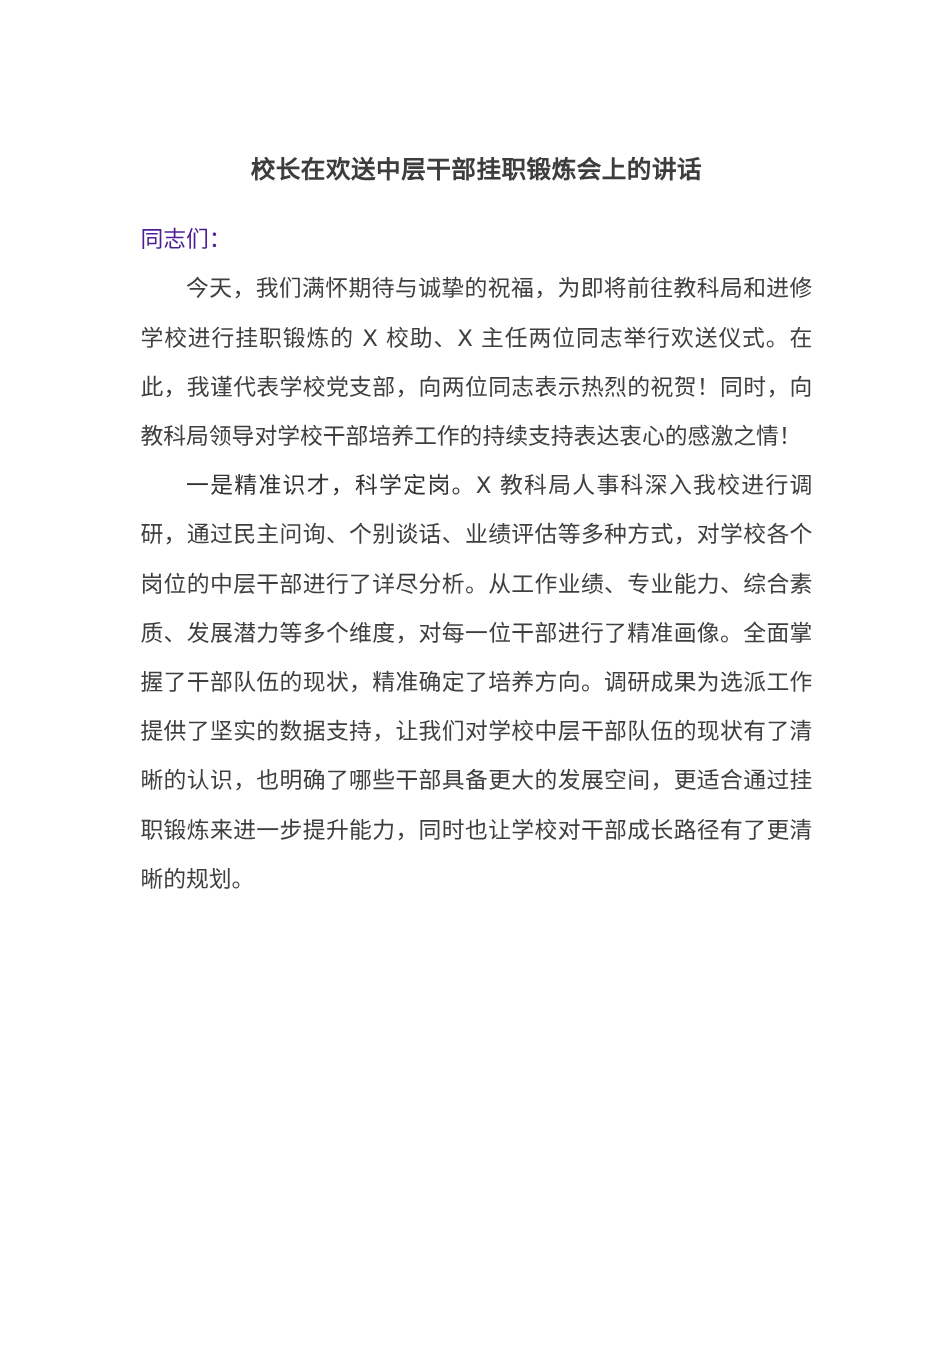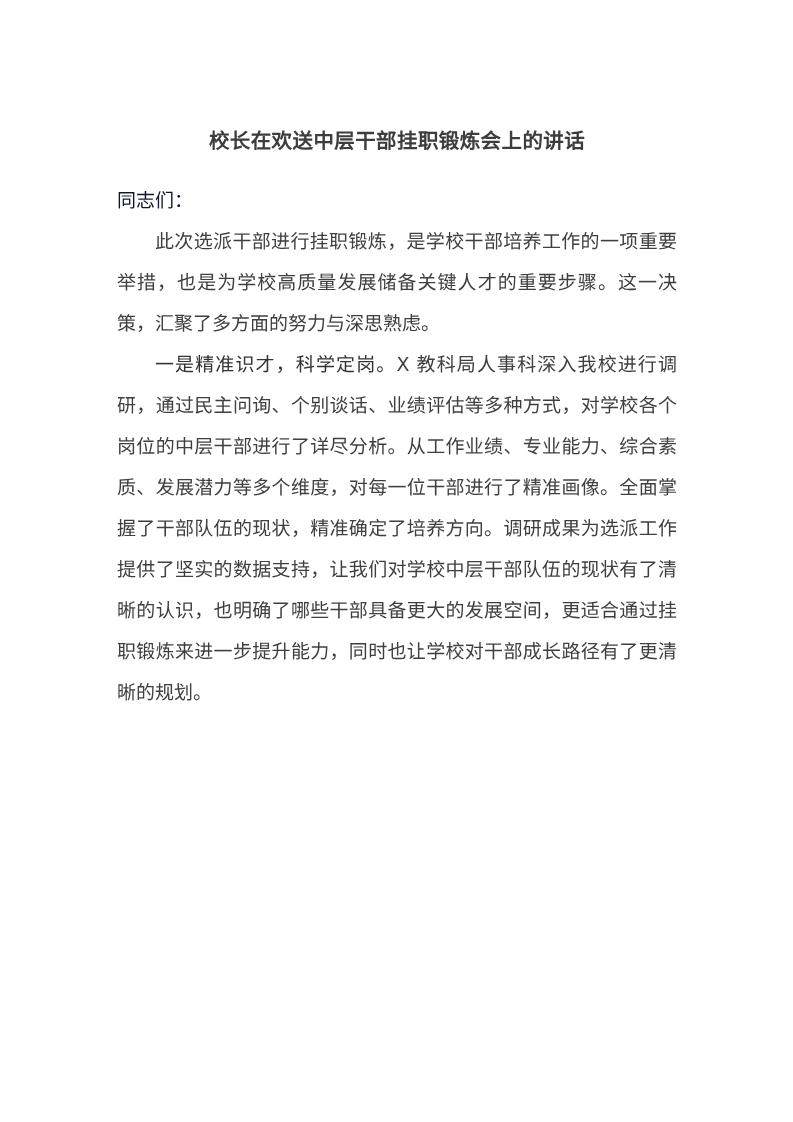--- a/index.html
+++ b/index.html
@@ -39,21 +39,21 @@
     letter-spacing: 0.4px;
     line-height: 30px;
     margin: 0;
     padding-top: 126px;
     padding-bottom: 0;
     white-space: nowrap;
   }
 
   .salutation {
     font-size: 19px;
-    color: #0f172a;
+    color: #4c1d95;
     line-height: 41px;
     margin: 0;
     padding-top: 24px;
     text-align: justify;
     text-justify: inter-ideograph;
   }
 
   .body-para {
     font-size: 19px;
     color: #3f3f3f;
@@ -73,19 +73,19 @@
 </head>
 <body>
 
 <div class="page">
   <div class="page-body">
 
     <h1 class="doc-title">校长在欢送中层干部挂职锻炼会上的讲话</h1>
 
     <p class="salutation">同志们：</p>
 
+    <p class="body-para"><span>今天，我们满怀期待与诚挚的祝福，为即将前往教科局和进修学校进行挂职锻炼的 X 校助、X 主任两位同志举行欢送仪式。在此，我谨代表学校党支部，向两位同志表示热烈的祝贺！同时，向教科局领导对学校干部培养工作的持续支持表达衷心的感激之情！</span></p>
 
-    <p class="body-para"><span>此次选派干部进行挂职锻炼，是学校干部培养工作的一项重要举措，也是为学校高质量发展储备关键人才的重要步骤。这一决策，汇聚了多方面的努力与深思熟虑。</span></p>
 
     <p class="body-para"><span class="lead">一是精准识才，科学定岗。</span><span>X 教科局人事科深入我校进行调研，通过民主问询、个别谈话、业绩评估等多种方式，对学校各个岗位的中层干部进行了详尽分析。从工作业绩、专业能力、综合素质、发展潜力等多个维度，对每一位干部进行了精准画像。全面掌握了干部队伍的现状，精准确定了培养方向。调研成果为选派工作提供了坚实的数据支持，让我们对学校中层干部队伍的现状有了清晰的认识，也明确了哪些干部具备更大的发展空间，更适合通过挂职锻炼来进一步提升能力，同时也让学校对干部成长路径有了更清晰的规划。</span></p>
 
   </div>
 </div>
 
 </body></html>

